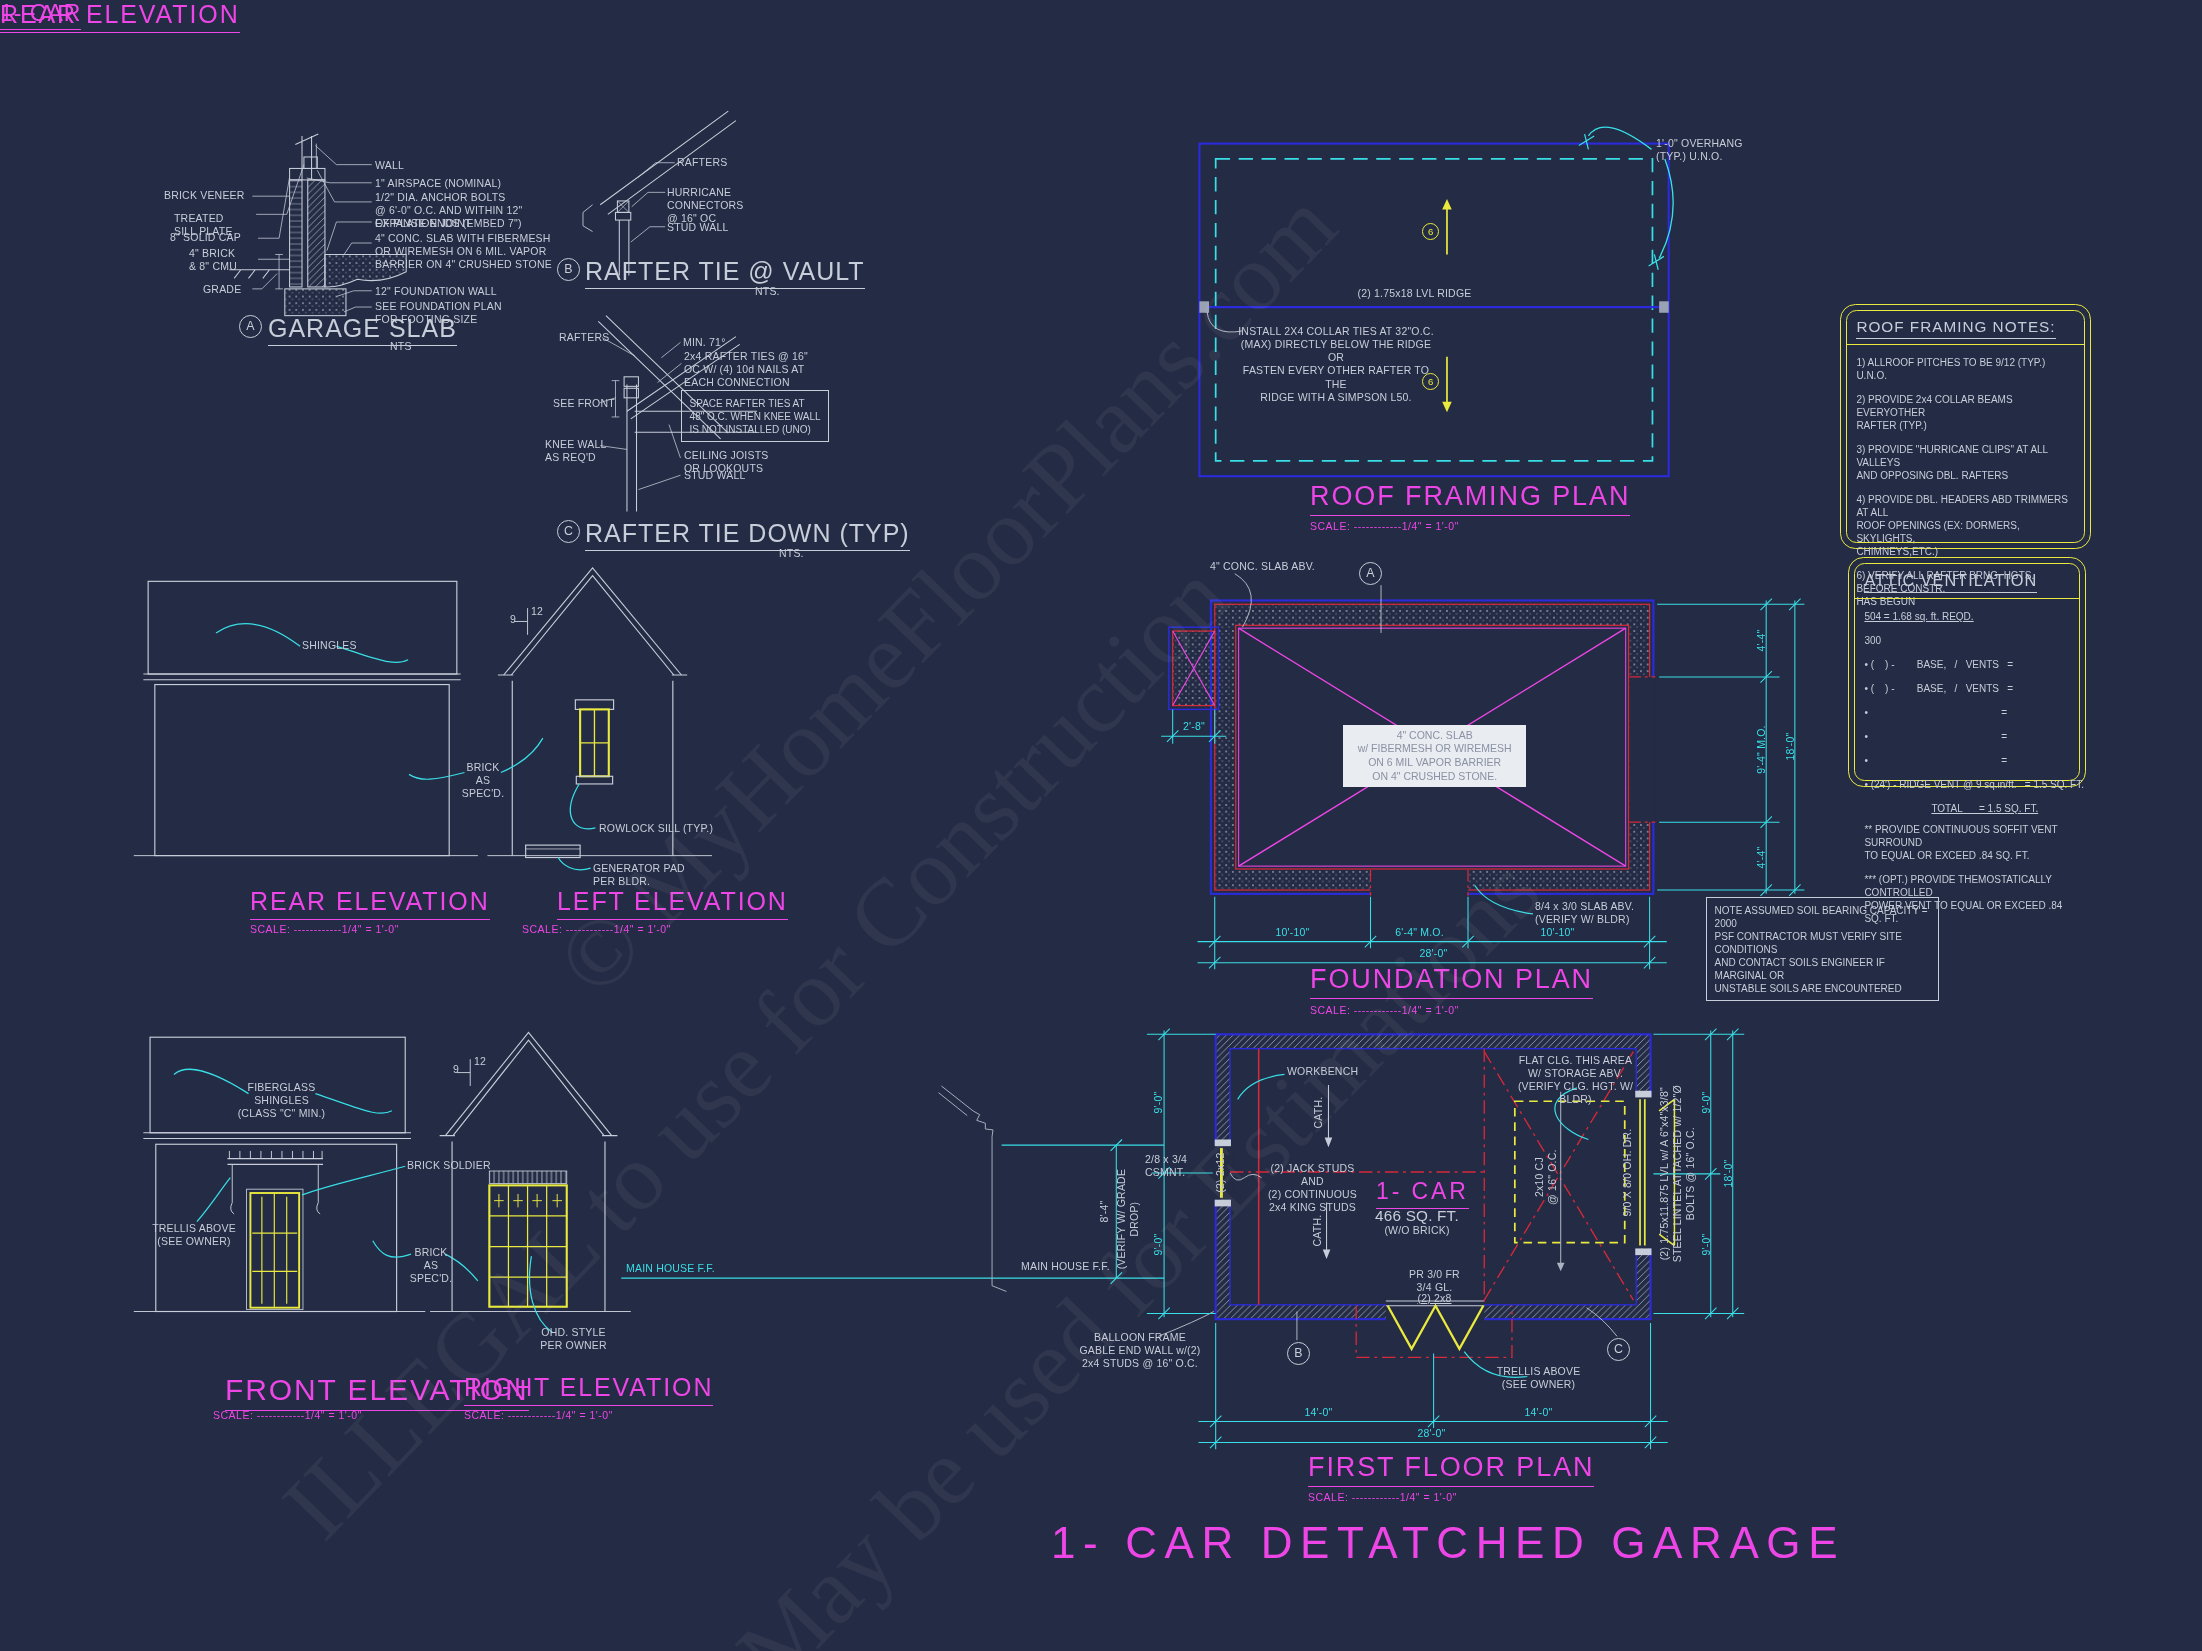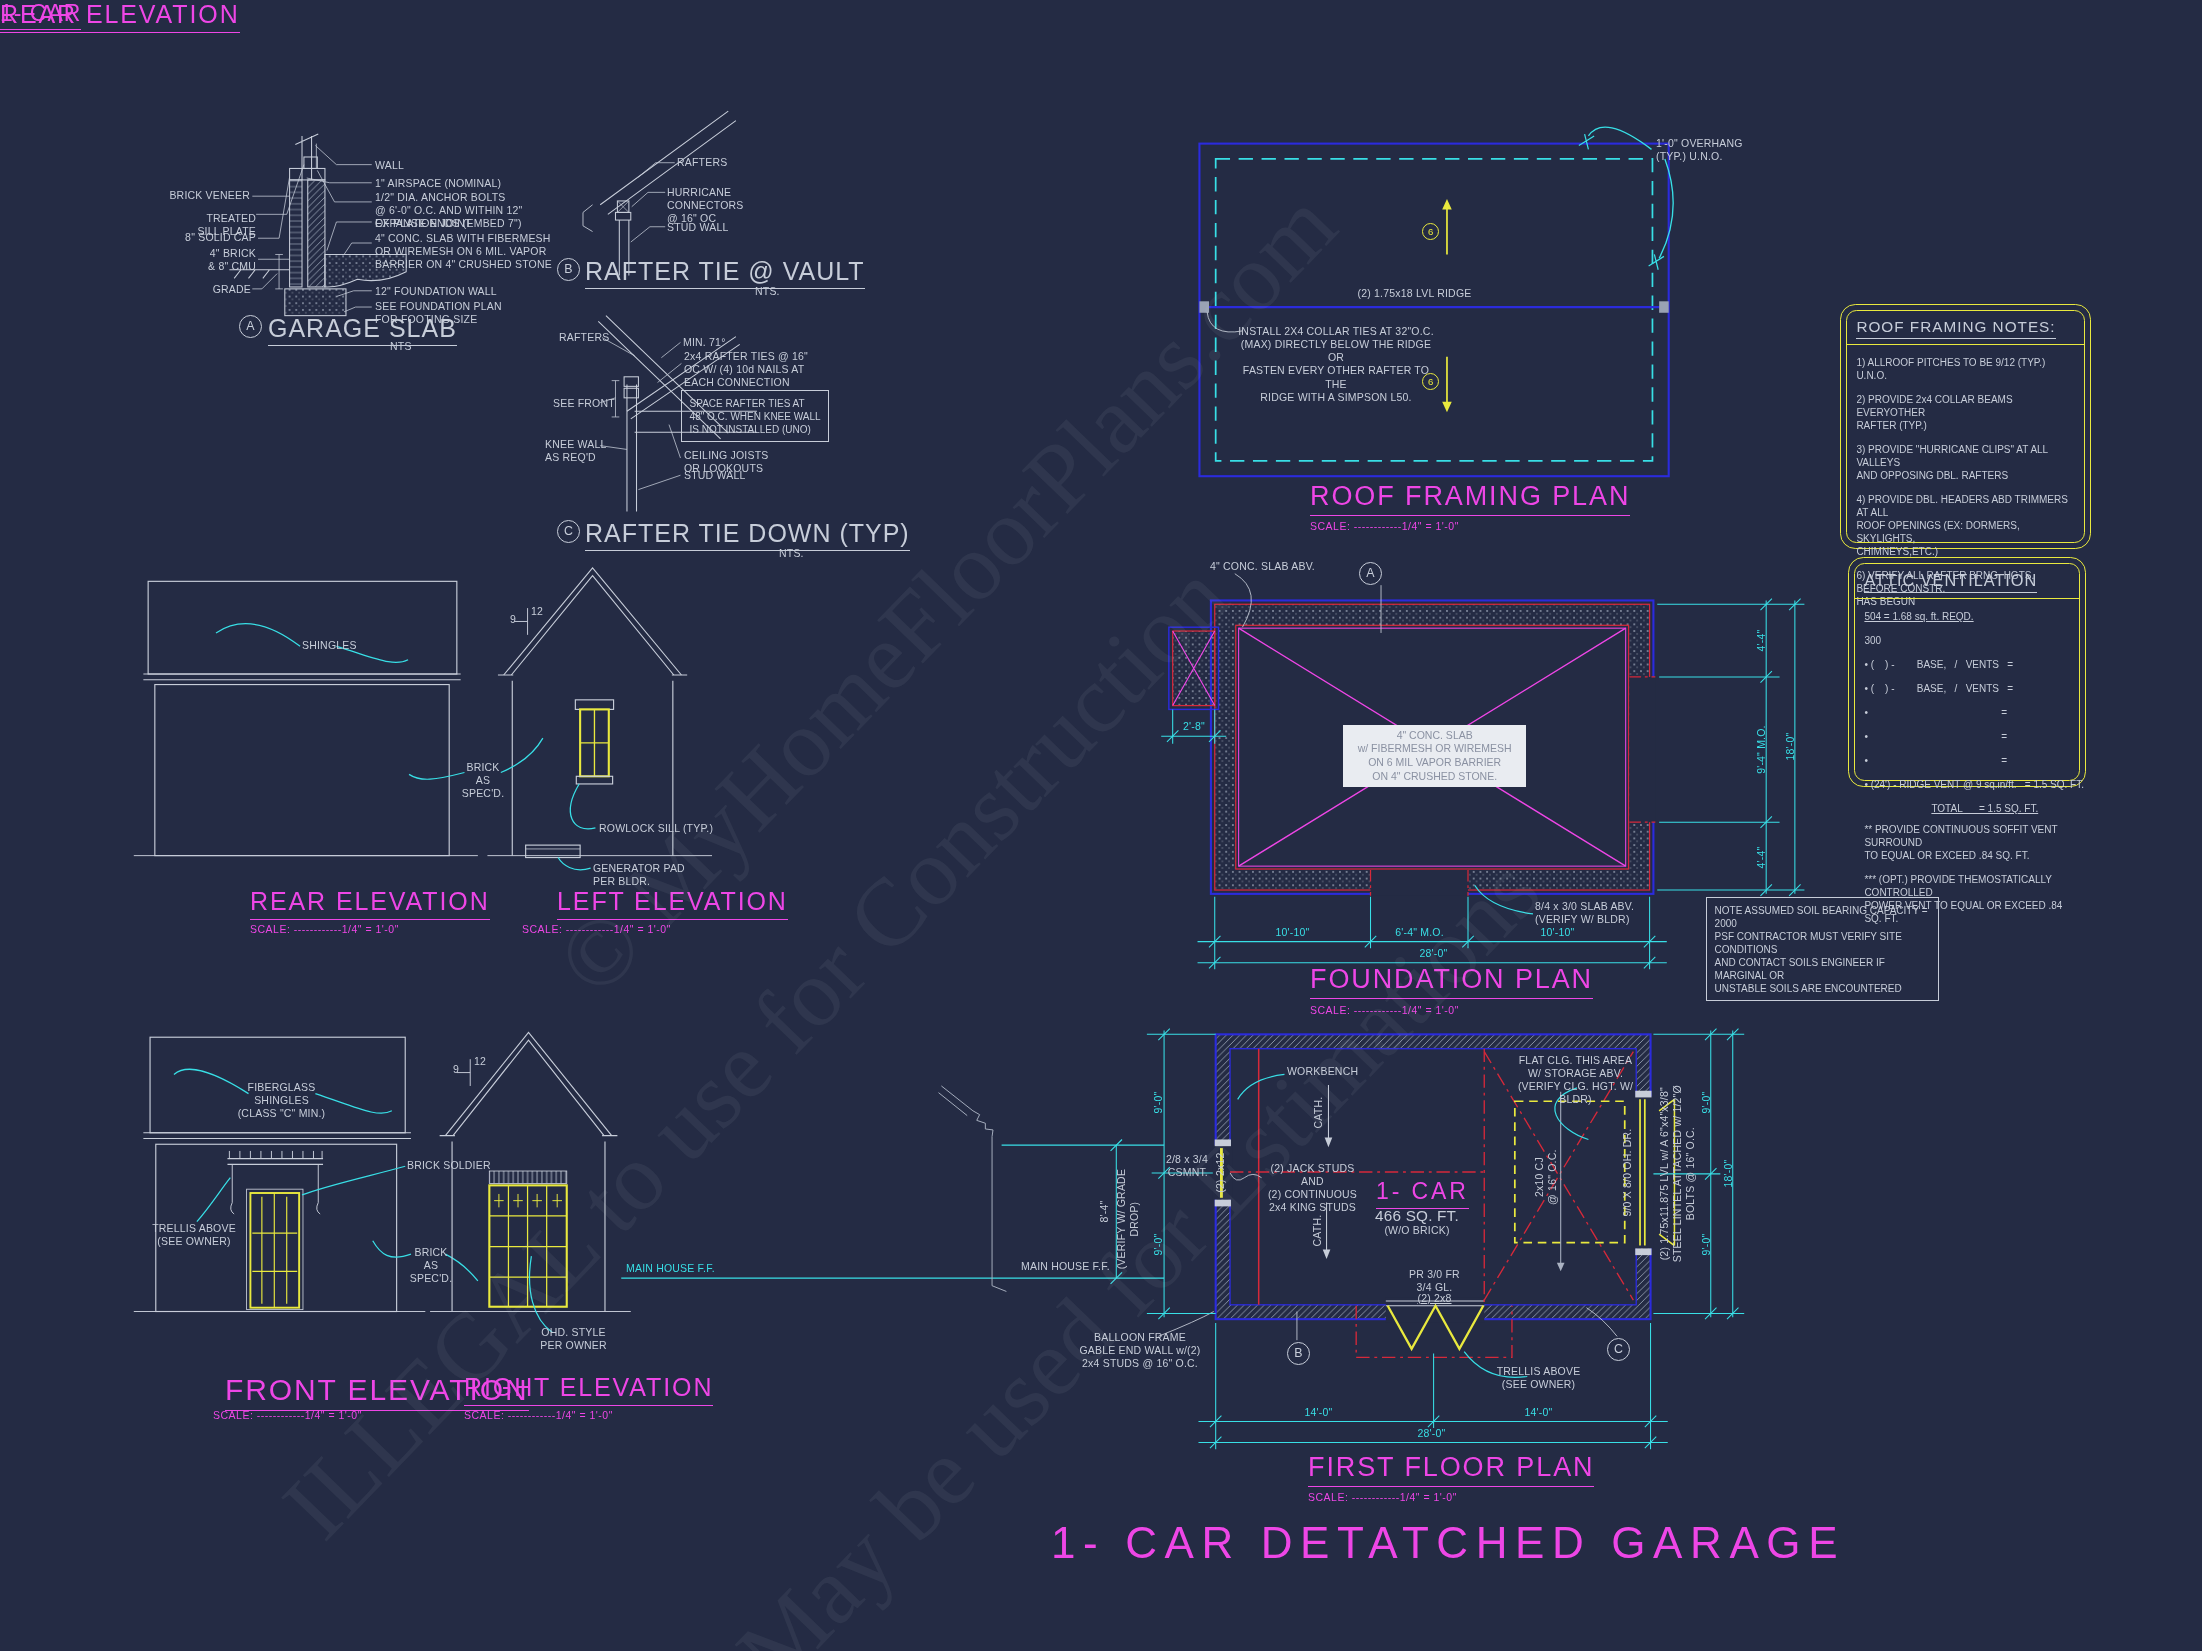--- a/index.html
+++ b/index.html
@@ -5,21 +5,21 @@
   :root{
     --bg:#242b44; --ln:#c7cdd9; --cy:#38dfe6; --mg:#ee46e6; --yl:#e9e93e;
     --bl:#2b2bdd; --rd:#d6293a; --gry:#98a1b3;
   }
   html,body{margin:0;padding:0;background:var(--bg);}
   body{width:2202px;height:1652px;position:relative;overflow:hidden;
        font-family:"Liberation Sans",sans-serif;}
   svg{position:absolute;left:0;top:0;z-index:1;}
   .L{position:absolute;z-index:2;color:var(--ln);font-size:10.5px;line-height:1.25;
      white-space:pre-line;letter-spacing:0.2px;}
-  .C{text-align:center;} .R{text-align:right;}
+  .C{text-align:center;} .R{}
   .cy{color:var(--cy);}
   .V{transform:rotate(-90deg);}
   .T{position:absolute;z-index:2;color:var(--mg);font-size:27px;letter-spacing:1.9px;
      border-bottom:1.9px solid var(--mg);padding-bottom:2.9px;white-space:nowrap;}
   .T2{position:absolute;z-index:2;color:var(--ln);font-size:25px;letter-spacing:1px;
      border-bottom:1.4px solid var(--ln);padding-bottom:1.9px;white-space:nowrap;}
   .S{position:absolute;z-index:2;color:var(--mg);font-size:10.5px;letter-spacing:0.5px;white-space:nowrap;}
   .M{position:absolute;z-index:2;width:21px;height:21px;border:1.5px solid var(--ln);
      border-radius:50%;color:var(--ln);font-size:12.4px;line-height:21px;text-align:center;}
   .M6{position:absolute;z-index:2;width:15.3px;height:15.3px;border:1.3px solid var(--yl);

